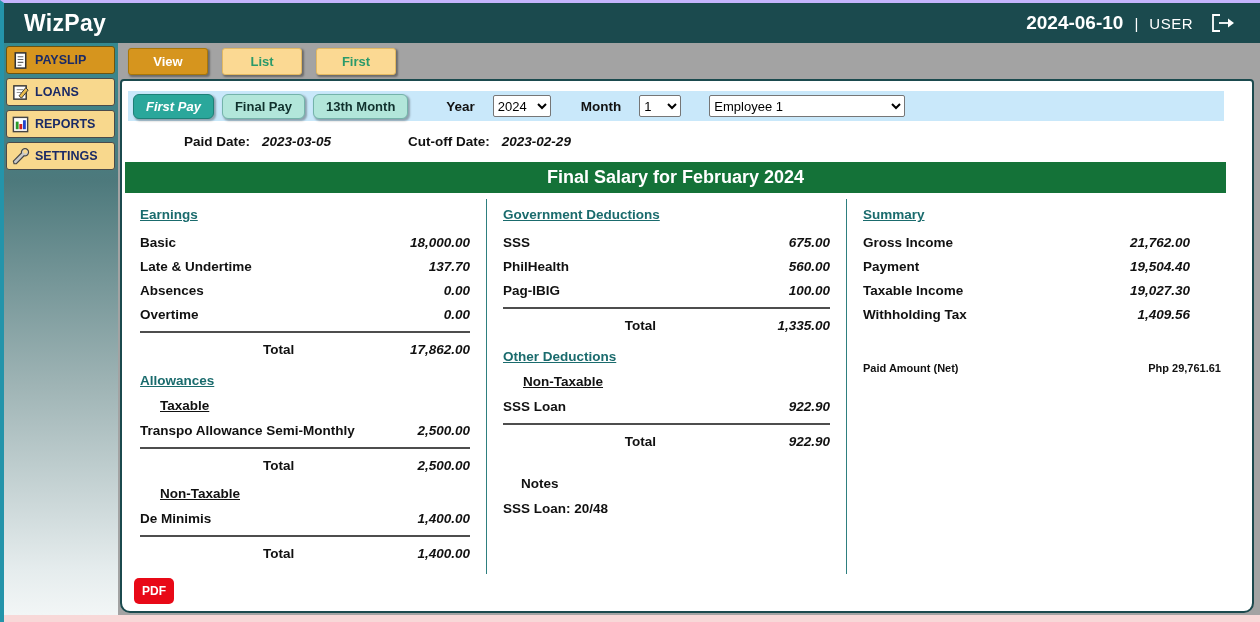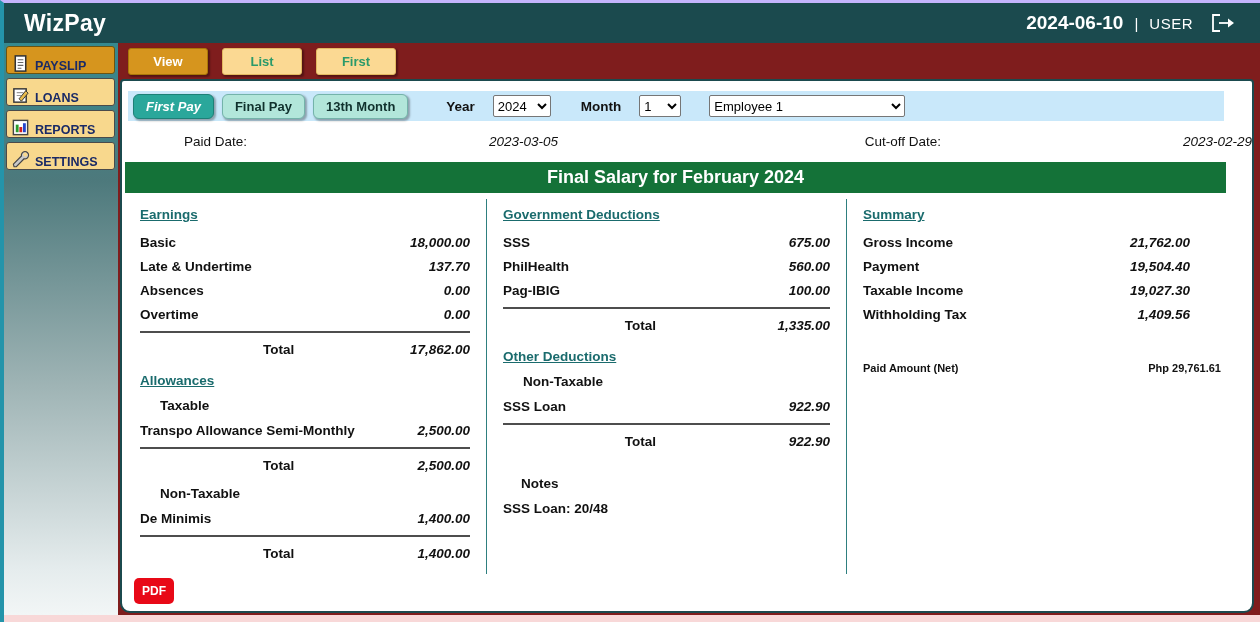--- a/index.html
+++ b/index.html
@@ -15,27 +15,27 @@
   .hdr-date { font-weight:bold; font-size:19px; }
   .hdr-sep { font-size:15px; }
   .hdr-user { font-size:15px; letter-spacing:.5px; }
   .logout-btn { background:none; border:none; cursor:pointer; display:flex; align-items:center; margin-left:6px; }
 
   
   .main-row { flex:1 1 auto; display:flex; min-height:0; }
 
   .sidebar { width:114px; flex:0 0 auto; padding:3px 3px 0 2px;
              background:linear-gradient(to bottom,#35898f 0%,#4d797c 24%,#9fb4b5 60%,#e5eced 92%,#f2f6f6 100%); }
-  .side-btn { width:100%; height:28px; margin-bottom:4px; display:flex; align-items:flex-end; gap:5px;
+  .side-btn { width:100%; height:28px; margin-bottom:4px; display:flex; align-items:center; gap:5px;
               padding-left:4px; border:1px solid #4a4a4a; border-radius:3px; background:#f8d88d;
               font-family:"Liberation Sans",sans-serif; font-size:12.5px; font-weight:bold; color:#1a2a66; cursor:pointer; }
   .side-btn.active { background:#d6951e; border-color:#6b5410; }
   .side-btn svg { flex:0 0 auto; }
 
-  .content { flex:1 1 auto; display:flex; flex-direction:column; background:#7f1d1d; min-width:0; }
+  .content { flex:1 1 auto; display:flex; flex-direction:column; background:#a3a3a3; min-width:0; }
 
   
   .tabs { height:36px; flex:0 0 auto; display:flex; align-items:center; gap:14px; padding-left:10px; }
   .tab-btn { width:80px; height:27px; border-radius:3px; font-size:13px; font-weight:bold; cursor:pointer;
              background:#fbd993; color:#2a9a6a; border:1px solid #e3b961; box-shadow:1.5px 1.5px 2px rgba(0,0,0,.35);
              font-family:"Liberation Sans",sans-serif; }
   .tab-btn.active { background:#d6951e; color:#fff; border:1px solid #a97708; }
 
   
   .panel { margin:0 6px 2px 2px; height:534px; border:2px solid #1b4a4e; border-radius:4px 4px 10px 10px;
@@ -49,35 +49,35 @@
   .flt-label { font-size:13.5px; font-weight:bold; color:#111; }
   .lbl-year { margin-left:30px; }
   .lbl-month { margin-left:30px; }
   .filterbar select { height:22px; font-size:13px; font-family:"Liberation Sans",sans-serif;
                       background:#fff; border:1px solid #767676; border-radius:2px; }
   .sel-year { width:58px; margin-left:18px; }
   .sel-month { width:42px; margin-left:18px; }
   .sel-employee { width:196px; margin-left:28px; }
 
   .dates-row { margin-top:6px; height:28px; display:flex; align-items:center; padding-left:62px;
-               font-size:13.5px; font-weight:normal; color:#111;justify-content:space-between; }
+               font-size:13.5px; font-weight:bold; color:#111; }
   .date-val { font-style:italic; margin-left:12px; }
   .lbl-cutoff { margin-left:77px; }
 
   .banner { margin:7px 26px 0 3px; height:31px; background:#147238; color:#fff; font-size:18px; font-weight:bold;
             text-align:center; line-height:31px; }
 
   
   .cols { display:grid; grid-template-columns:364px 360px auto; margin-top:6px; min-height:368px;
           font-size:13.5px; font-weight:bold; color:#111; }
   .col { padding:8px 16px 0 18px; }
   .col2, .col3 { border-left:1px solid #2e7f7f; padding-left:16px; }
 
   .sec-title { color:#1a6b6d; text-decoration:underline; margin-bottom:13px; }
-  .sub-title { color:#111; margin-bottom:10px;padding-left:20px; }
+  .sub-title { color:#111; text-decoration:underline; margin-bottom:10px;padding-left:20px; }
   .row { display:flex; justify-content:space-between; margin-bottom:9px; }
   .row .val { font-style:italic; }
   .total-line { border-top:2px solid #4d4d4d; margin-top:2px; }
   .total-row { display:flex; margin:9px 0 13px; }
   .total-row .tl { margin-left:42%; transform:translateX(-50%); }
   .total-row .tv { margin-left:auto; font-style:italic; }
   .gap-top { margin-top:16px; }
 
   .notes { margin-top:27px; }
   .notes-title { margin-bottom:10px;padding-left:18px; }

